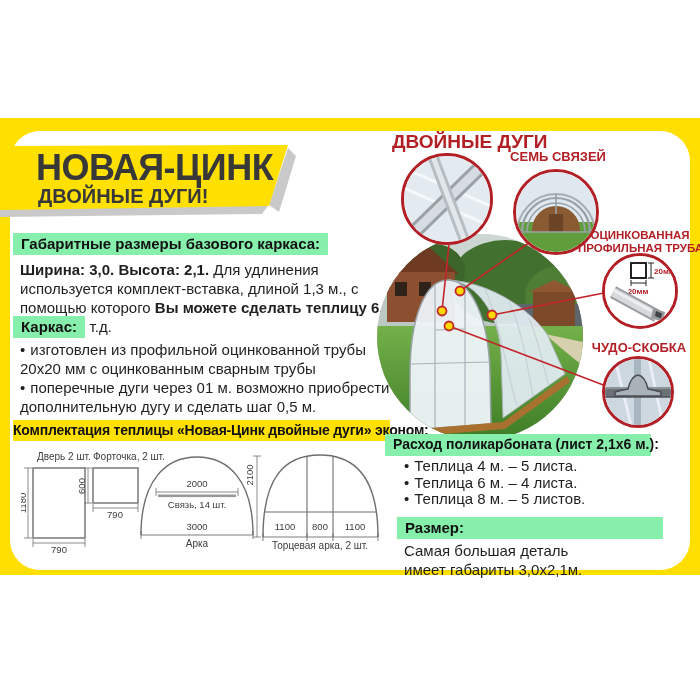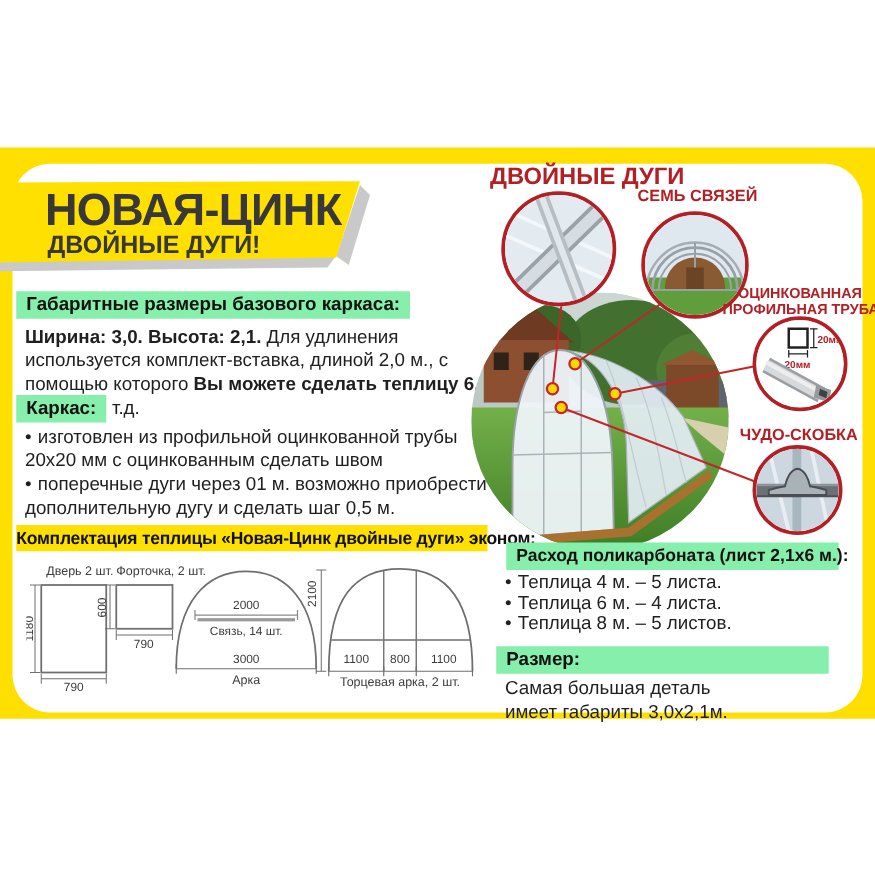--- a/index.html
+++ b/index.html
@@ -37,26 +37,26 @@
     <polygon points="0,66 270,61 262,72 0,75" fill="#c9c9c9"></polygon>
     <polygon points="288,6 296,14 279,70 269,63" fill="#c9c9c9"></polygon>
     <polygon points="0,4 288,3 269,64 0,68" fill="#ffe000"></polygon>
   </svg>
   <div class="abs" style="left:38px;top:44px;font-size:20px;line-height:20px;font-weight:bold;color:#383838;white-space:nowrap;">ДВОЙНЫЕ ДУГИ!</div>
   <div class="abs" style="left:36px;top:8px;font-size:36px;line-height:36px;font-weight:bold;color:#383838;letter-spacing:-0.5px;white-space:nowrap;">НОВАЯ-ЦИНК</div>
 </div>
 
 <div class="abs hl" style="left:13px;top:233px;">Габаритные размеры базового каркаса:</div>
 <div class="abs bodytxt" style="left:20px;top:260px;width:374px;">
-  <span class="b">Ширина: 3,0. Высота: 2,1.</span><span> Для удлинения используется комплект-вставка, длиной 2,0 м., с помощью которого </span><span class="b">Вы можете сделать теплицу 6, 8, 10 м.</span><span> и т.д.</span>
+  <span class="b">Ширина: 3,0. Высота: 2,1.</span><span> Для удлинения используется комплект-вставка, длиной 1,3 м., с помощью которого </span><span class="b">Вы можете сделать теплицу 6, 8, 10 м.</span><span> и т.д.</span>
 </div>
 
 <div class="abs hl" style="left:13px;top:316px;">Каркас:</div>
 <div class="abs" style="left:20px;top:340px;width:374px;">
-  <div class="li"><span class="blt">•</span><span>изготовлен из профильной оцинкованной трубы 20х20 мм с оцинкованным сделать швом</span></div>
+  <div class="li"><span class="blt">•</span><span>изготовлен из профильной оцинкованной трубы 20х20 мм с оцинкованным сварным трубы</span></div>
   <div class="li"><span class="blt">•</span><span>поперечные дуги через 01 м. возможно приобрести дополнительную дугу и сделать шаг 0,5 м.</span></div>
   <div class="li"><span class="blt">•</span><span>Дуга и торец цельные.</span></div>
 </div>
 
 <div class="abs kitbar">Комплектация теплицы «Новая-Цинк двойные дуги» эконом:</div>
 
 <div class="abs" style="left:21px;top:448px;width:382px;height:122px;">
 <svg width="382" height="122" viewBox="0 0 382 122">
   <g stroke="#6e6e6e" stroke-width="1.4" fill="none">
     <rect x="12" y="20" width="52" height="70"></rect>
@@ -238,21 +238,21 @@
     <line x1="10" y1="0" x2="26" y2="66" stroke="#e8eef3" stroke-width="3"></line>
     <line x1="44" y1="0" x2="58" y2="66" stroke="#e8eef3" stroke-width="3"></line>
     <rect x="29" y="0" width="7" height="66" fill="#a8b6c0"></rect>
     <rect x="0" y="29" width="66" height="9" fill="#6b7176"></rect>
     <line x1="0" y1="29" x2="66" y2="29" stroke="#8d949a" stroke-width="2"></line>
     <line x1="0" y1="38" x2="66" y2="38" stroke="#4c5155" stroke-width="1.5"></line>
     <path d="M10,33 Q17,31 23,30 Q26,17 33,16 Q40,17 43,30 Q49,31 56,33 L56,37 L10,37 Z" fill="#aab2b9" stroke="#4a4e52" stroke-width="1.5"></path>
   </svg>
 </div>
 
-<div class="abs hl secbar" style="left:405px;top:434px;font-size:14px;">Расход поликарбоната (лист 2,1х6 м.):</div>
+<div class="abs hl secbar" style="left:385px;top:434px;font-size:14px;">Расход поликарбоната (лист 2,1х6 м.):</div>
 <div class="abs" style="left:404px;top:458px;width:270px;">
   <div class="li" style="line-height:16.5px;"><span class="blt">•</span><span>Теплица 4 м. – 5 листа.</span></div>
   <div class="li" style="line-height:16.5px;"><span class="blt">•</span><span>Теплица 6 м. – 4 листа.</span></div>
   <div class="li" style="line-height:16.5px;"><span class="blt">•</span><span>Теплица 8 м. – 5 листов.</span></div>
 </div>
 
 <div class="abs hl secbar" style="left:397px;top:517px;">Размер:</div>
 <div class="abs bodytxt" style="left:404px;top:541px;width:270px;">
   <span style="display:block;">Самая большая деталь</span>
   <span style="display:block;">имеет габариты 3,0х2,1м.</span>

